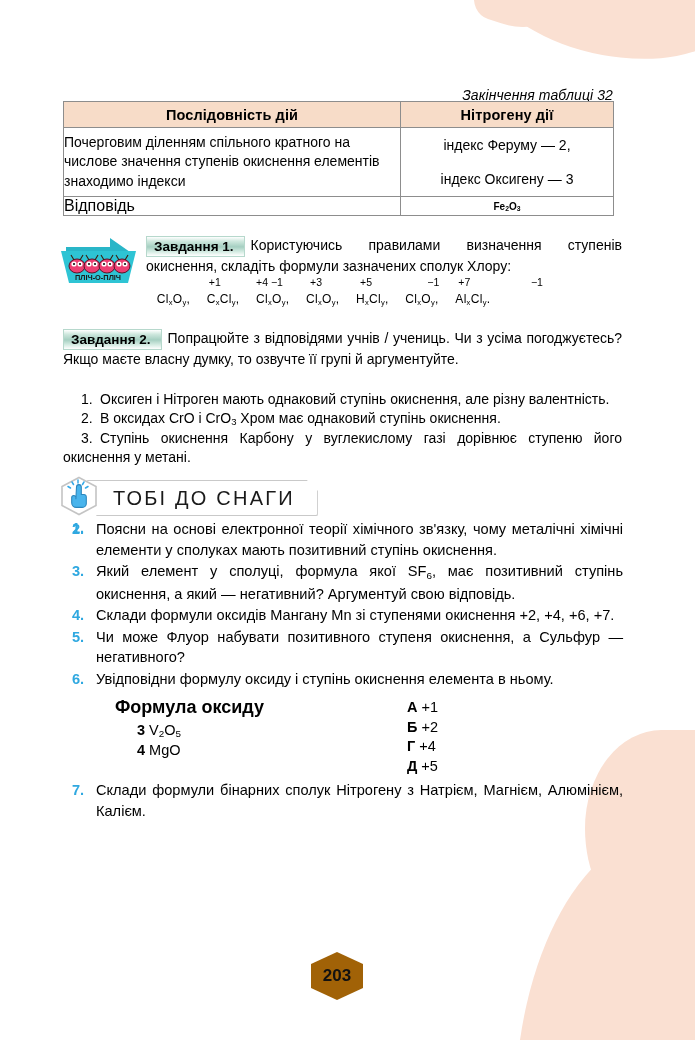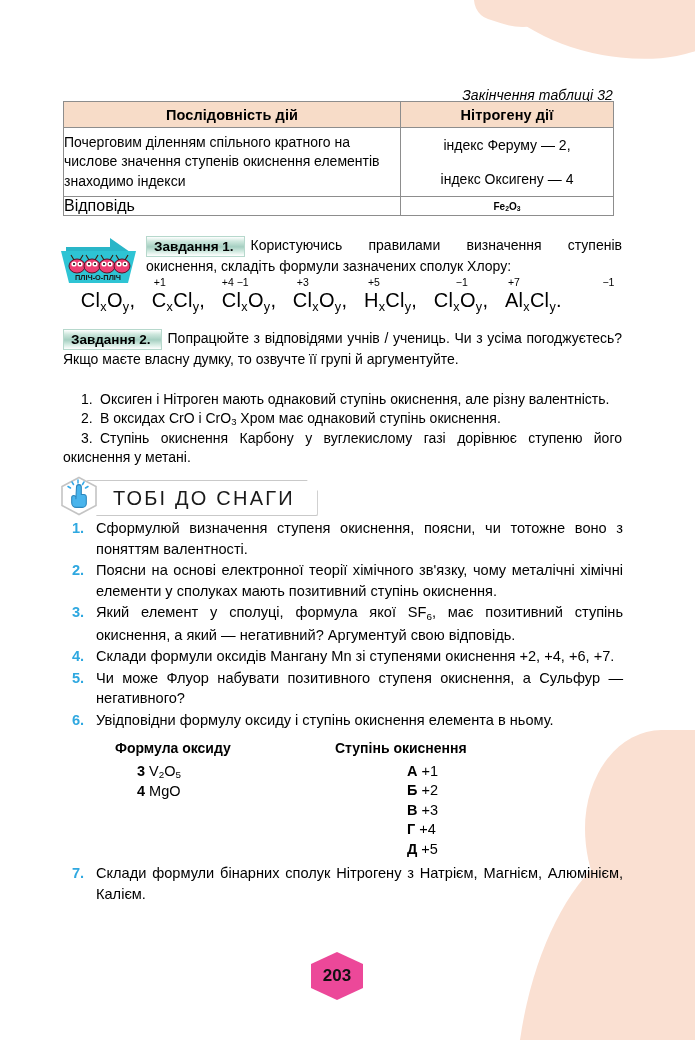--- a/index.html
+++ b/index.html
@@ -187,21 +187,21 @@
     text-align: left;
   }
   .fox {
     position: absolute;
     top: -13px;
     font-size: 10.5px;
     letter-spacing: 0;
     white-space: nowrap;
     font-weight: normal;
   }
-  .formula { font-size: 20px; }
+  .formula { font-size: 12px; }
   .formula sub { font-size: .63em; top: .3em; }
 
   
   .subnum {
     position: absolute;
     left: 63px;
     width: 559px;
     font-size: 14px;
     line-height: 18.5px;
   }
@@ -277,39 +277,39 @@
   .match {
     position: relative;
     margin: 9px 0 4px 0;
     padding-left: 19px;
     font-size: 14.5px;
     line-height: 19.5px;
   }
   .match-cols { display: flex; }
   .mcol-a { width: 220px; }
   .mcol-b { width: 260px; }
-  .mhead { font-weight: bold; font-size: 14px; margin-bottom: 3px; }
+  .mhead { font-weight: bold; font-size: 18px; margin-bottom: 3px; }
   .mrow { padding-left: 22px; }
   .mrow b { font-weight: bold; margin-right: 4px; }
   .mrow-b { padding-left: 72px; }
 
   
   .page-no {
     position: absolute;
     left: 311px;
     top: 952px;
     width: 52px;
     height: 48px;
     display: flex;
     align-items: center;
     justify-content: center;
     font-weight: bold;
     font-size: 17px;
     color: #111;
-    background: #ec4899;
+    background: #a16207;
     clip-path: polygon(50% 0%, 100% 25%, 100% 75%, 50% 100%, 0% 75%, 0% 25%);
     filter: drop-shadow(0 2px 2px rgba(0,0,0,.22));
   }
 </style>
 </head>
 <body>
 
 <div id="page">
 
   <div class="blob blob-tr"></div>
@@ -331,21 +331,21 @@
         <tr>
           <th>Послідовність дій</th>
           <th>Нітрогену дії</th>
         </tr>
       </thead>
       <tbody>
         <tr>
           <td class="cell-left">Почерговим діленням спільного кратного на числове значення ступенів окиснення елементів знаходимо індекси</td>
           <td class="cell-res">
             <div>індекс Феруму — 2,</div>
-            <div>індекс Оксигену — 4</div>
+            <div>індекс Оксигену — 3</div>
           </td>
         </tr>
         <tr>
           <td class="cell-ans-label">Відповідь</td>
           <td class="cell-ans-val">Fe<sub>2</sub>O<sub>3</sub></td>
         </tr>
       </tbody>
     </table>
 
     <svg class="pair-icon" viewBox="0 0 86 56">
@@ -461,21 +461,20 @@
       </svg>
       <div class="tag-plate">
         <span class="sec-title">ТОБІ ДО СНАГИ</span>
       </div>
     </div>
 
     <div class="qlist">
 
       <div class="qitem">
         <span class="qnum">1.</span>
-        <span>Сформулюй визначення ступеня окиснення, поясни, чи тотожне воно з поняттям валентності.</span>
       </div>
 
       <div class="qitem">
         <span class="qnum">2.</span>
         <span>Поясни на основі електронної теорії хімічного зв'язку, чому металічні хімічні елементи у сполуках мають позитивний ступінь окиснення.</span>
       </div>
 
       <div class="qitem">
         <span class="qnum">3.</span>
         <span>Який елемент у сполуці, формула якої SF<sub>6</sub>, має позитивний ступінь окиснення, а який — негативний? Аргументуй свою відповідь.</span>
@@ -497,24 +496,22 @@
 
         
         <div class="match">
           <div class="match-cols">
             <div class="mcol-a">
               <div class="mhead">Формула оксиду</div>
               <div class="mrow"><b>3</b><span>V<sub>2</sub>O<sub>5</sub></span></div>
               <div class="mrow"><b>4</b><span>MgO</span></div>
             </div>
             <div class="mcol-b">
-              <div class="mhead">Ступінь окиснення</div>
               <div class="mrow mrow-b"><b>А</b><span>+1</span></div>
               <div class="mrow mrow-b"><b>Б</b><span>+2</span></div>
-              <div class="mrow mrow-b"><b>В</b><span>+3</span></div>
               <div class="mrow mrow-b"><b>Г</b><span>+4</span></div>
               <div class="mrow mrow-b"><b>Д</b><span>+5</span></div>
             </div>
           </div>
         </div>
       </div>
 
       <div class="qitem">
         <span class="qnum">7.</span>
         <span>Склади формули бінарних сполук Нітрогену з Натрієм, Магнієм, Алюмінієм, Калієм.</span>

